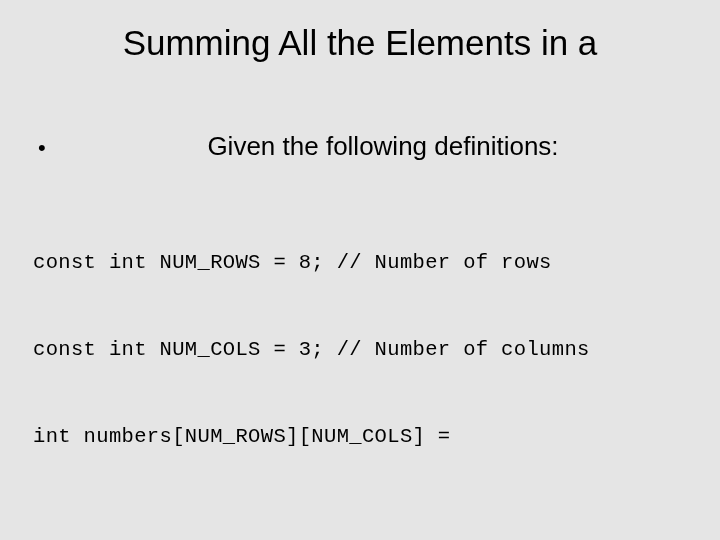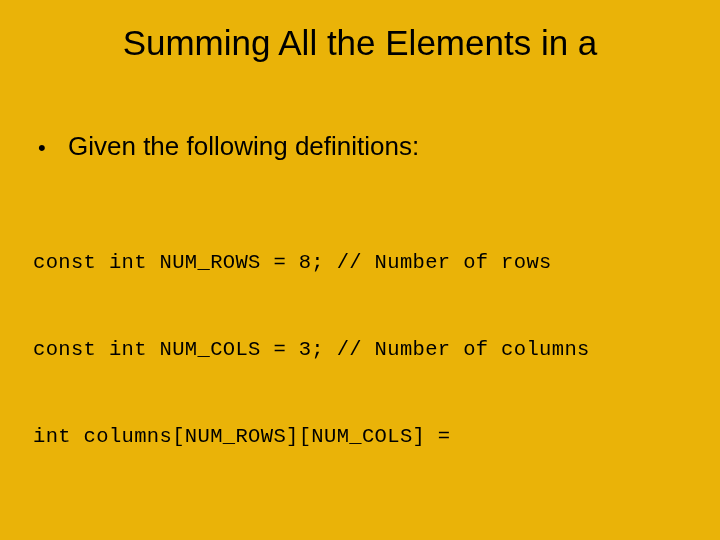--- a/index.html
+++ b/index.html
@@ -12,21 +12,21 @@
     background: #ffffff;
     font-family: "Liberation Sans", sans-serif;
     color: #000000;
     overflow: hidden;
   }
 
   #slide {
     position: relative;
     width: 720px;
     height: 540px;
-    background: #eab308;
+    background: #e5e5e5;
   }
 
   
   #slide-title {
     position: absolute;
     left: 0;
     top: 21px;
     width: 720px;
     text-align: center;
     font-family: "Liberation Sans", sans-serif;
@@ -60,20 +60,21 @@
     flex: 0 0 auto;
     width: 30px;
     font-size: 22px;
     line-height: 32px;
     text-align: left;
     color: #000000;
   }
   .bullet-text {
     flex: 1 1 auto;
     white-space: pre;
+    text-align: center;
   }
 
   
   #code-block {
     position: absolute;
     left: 33px;
     top: 190px;
     width: 670px;
     font-family: "Liberation Mono", "DejaVu Sans Mono", monospace;
     font-size: 20.5px;
@@ -100,21 +101,21 @@
   <div id="bullet-list">
     <div class="bullet-row">
       <span class="bullet-marker">•</span>
       <span class="bullet-text">Given the following definitions:</span>
     </div>
   </div>
 
   <div id="code-block">
     <span class="code-line">const int NUM_ROWS = 8; // Number of rows</span>
     <span class="code-line">const int NUM_COLS = 3; // Number of columns</span>
-    <span class="code-line">int columns[NUM_ROWS][NUM_COLS] =</span>
+    <span class="code-line">int numbers[NUM_ROWS][NUM_COLS] =</span>
     
     
     
     
     
   </div>
 
 </div>
 
 </body></html>

